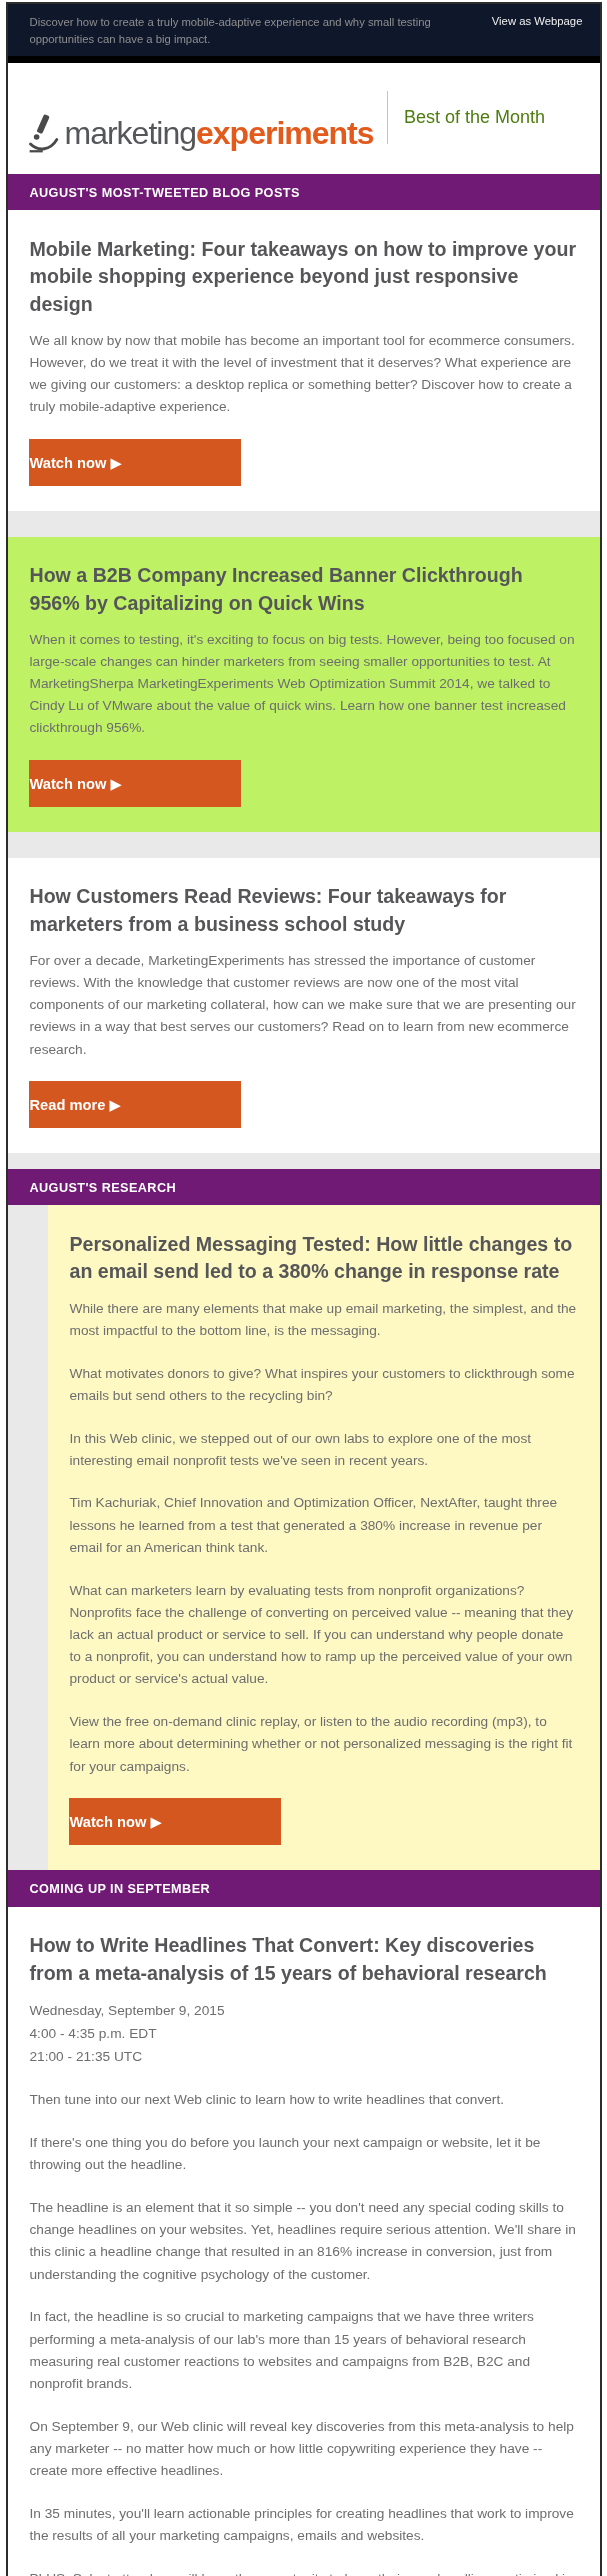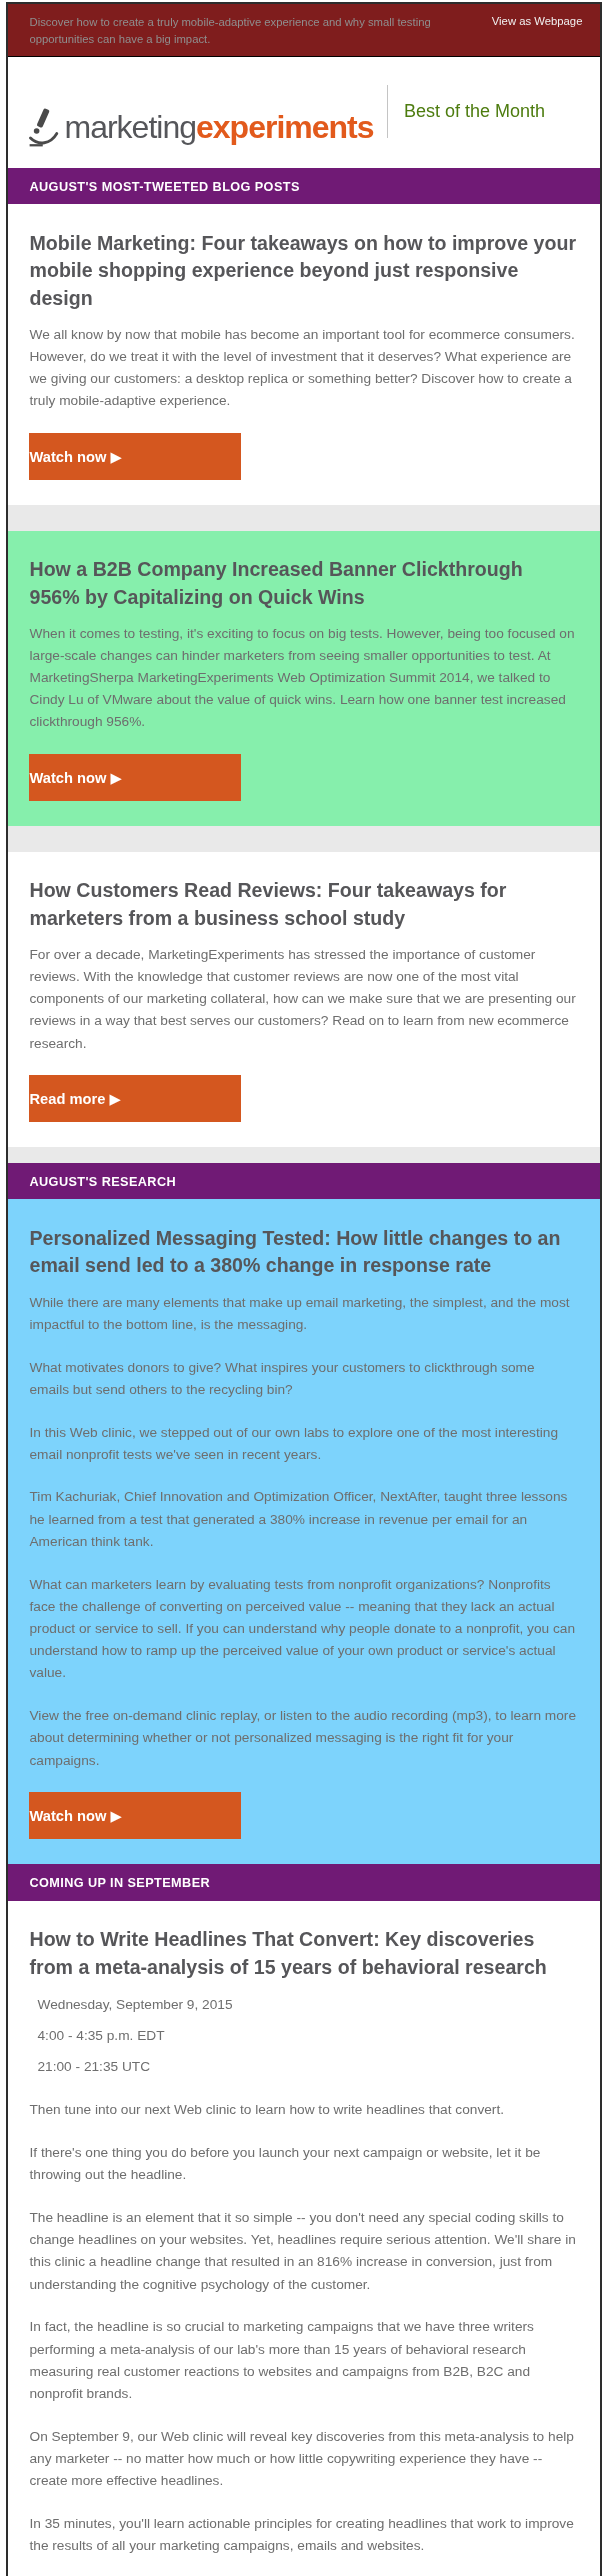--- a/index.html
+++ b/index.html
@@ -10,23 +10,23 @@
     -webkit-font-smoothing:antialiased;
   }
   .frame{
     margin:2px 5.9px 7.8px 5.9px;
     border:2px solid #2d2d2d;
     background:#e9e9e9;
   }
   
   .preheader{
     position:relative;
-    background:#7f1d1d;
+    background:#0f172a;
     padding:9.8px 19.6px 8.8px 21.6px;
-    border-bottom:1px solid #000000;
+    border-bottom:7px solid #000000;
   }
   .preheader-text{
     font-size:11.3px;
     line-height:1.5;
     color:#8f8f8f;
     max-width:431px;
   }
   .webview-link{
     position:absolute;
     top:10.8px; right:17.7px;
@@ -72,38 +72,38 @@
     font-size:12.7px;
     font-weight:bold;
     letter-spacing:0.4px;
     padding:11.8px 19.6px 10.8px 21.6px;
   }
   
   .card{
     padding:21.6px 23.5px 25.5px 21.6px;
   }
   .card.white{background:#ffffff;}
-  .card.tint{background:#86efac;}
-  .card.gray{background:#7dd3fc;}
+  .card.tint{background:#bef264;}
+  .card.gray{background:#fef9c3;margin-left:40px;}
   .gap{height:25.5px;}
   .gap-sm{height:15.7px;}
   .card h2{
     margin:3.9px 0 11.8px 0;
     font-size:19.6px;
     line-height:1.4;
     color:#565659;
     font-weight:bold;
   }
   .card p{
     margin:0 0 20.6px 0;
     font-size:13.7px;
     line-height:1.62;
     color:#6e6e6e;
   }
-  .schedule p{margin:8px;line-height:1.7;}
+  .schedule p{margin:0;line-height:1.7;}
   .schedule{margin-bottom:20.6px;}
   .cta-button{
     display:block;
     width:212px;
     margin-top:3.9px;
     padding:14.7px 0;
     background:#d4571f;
     border:none;
     color:#ffffff;
     font-family:inherit;

